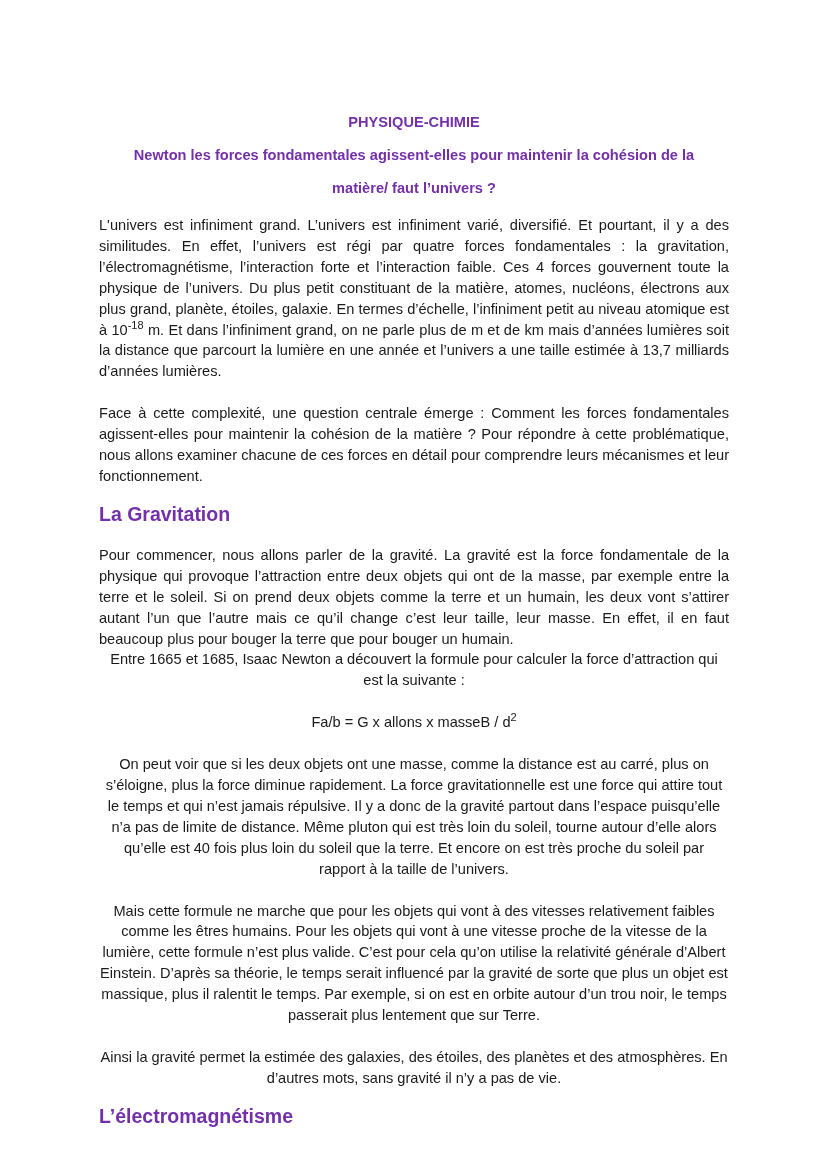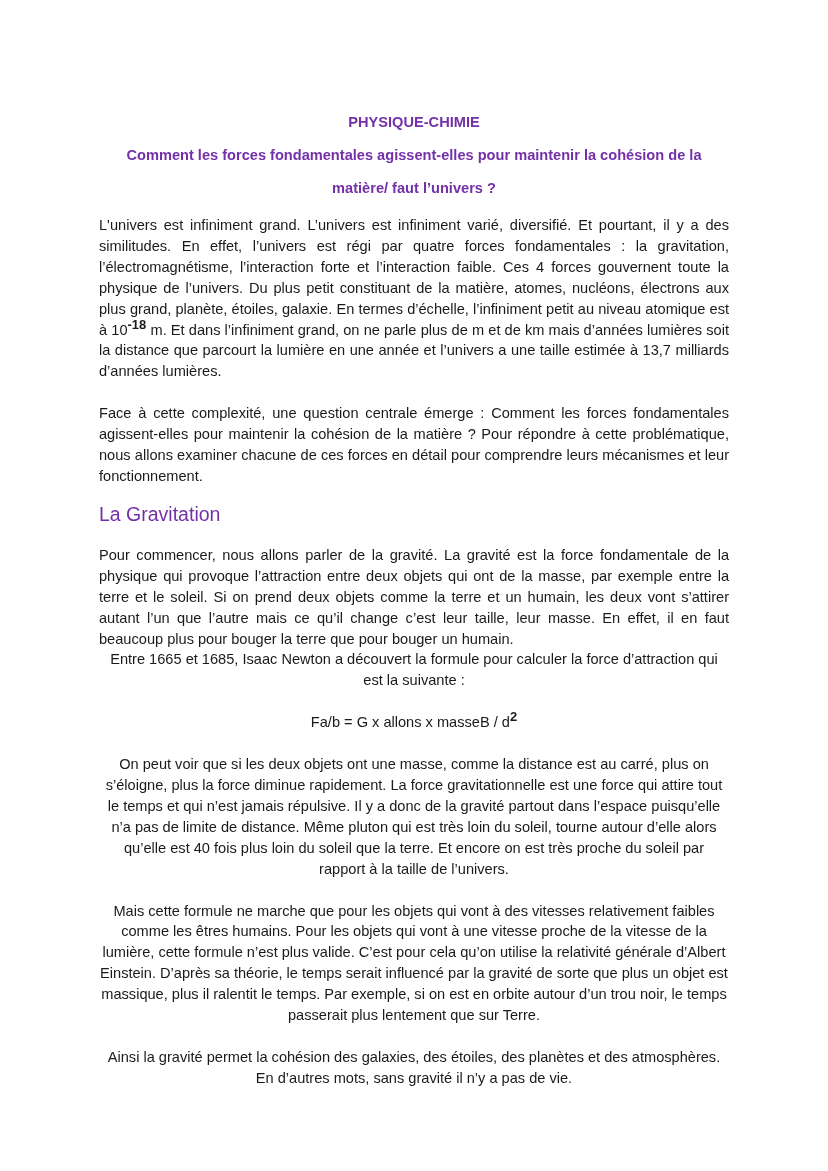--- a/index.html
+++ b/index.html
@@ -34,39 +34,38 @@
       margin: 0;
       font-size: 14.6px;
       line-height: 20.9px;
       text-align: center;
     }
     p.justify { text-align: justify; }
     .gap { height: 21px; }
     h2 {
       color: #7330a8;
       font-size: 19.5px;
-      font-weight: normal;
+      font-weight: bold;
       margin: 0;
       line-height: 26px;
     }
     sup {
-      font-size: 13px;
+      font-size: 11px;
       line-height: 0;
       vertical-align: 6px;
-      font-weight: bold;
     }
   </style>
 </head>
 <body>
 
 <div class="page">
 
   <div class="title-block">
     <div>PHYSIQUE-CHIMIE</div>
-    <div>Comment les forces fondamentales agissent-elles pour maintenir la cohésion de la</div>
+    <div>Newton les forces fondamentales agissent-elles pour maintenir la cohésion de la</div>
     <div>matière/ faut l’univers ?</div>
   </div>
 
   <p class="justify"><span>L'univers est infiniment grand. L’univers est infiniment varié, diversifié. Et pourtant, il y a des similitudes. En effet, l’univers est régi par quatre forces fondamentales : la gravitation, l’électromagnétisme, l’interaction forte et l’interaction faible.  Ces 4 forces gouvernent toute la physique de l’univers. Du plus petit constituant de la matière, atomes, nucléons, électrons aux plus grand, planète, étoiles, galaxie. En termes d’échelle, l’infiniment petit au niveau atomique est à 10</span><sup>-18</sup><span> m. Et dans l’infiniment grand, on ne parle plus de m et de km mais d’années lumières soit la distance que parcourt la lumière en une année et l’univers a une taille estimée à 13,7 milliards d’années lumières.</span></p>
 
   <div class="gap"></div>
 
   <p class="justify">Face à cette complexité, une question centrale émerge : Comment les forces fondamentales agissent-elles pour maintenir la cohésion de la matière ? Pour répondre à cette problématique, nous allons examiner chacune de ces forces en détail pour comprendre leurs mécanismes et leur fonctionnement.</p>
 
   <div style="height:14px"></div>
@@ -83,16 +82,17 @@
   <div class="gap"></div>
 
   <p>On peut voir que si les deux objets ont une masse, comme la distance est au carré, plus on s’éloigne, plus la force diminue rapidement. La force gravitationnelle est une force qui attire tout le temps et qui n’est jamais répulsive. Il y a donc de la gravité partout dans l’espace puisqu’elle n’a pas de limite de distance. Même pluton qui est très loin du soleil, tourne autour d’elle alors qu’elle est 40 fois plus loin du soleil que la terre. Et encore on est très proche du soleil par rapport à la taille de l’univers.</p>
 
   <div class="gap"></div>
 
   <p>Mais cette formule ne marche que pour les objets qui vont à des vitesses relativement faibles comme les êtres humains. Pour les objets qui vont à une vitesse proche de la vitesse de la lumière, cette formule n’est plus valide. C’est pour cela qu’on utilise la relativité générale d’Albert Einstein. D’après sa théorie, le temps serait influencé par la gravité de sorte que plus un objet est massique, plus il ralentit le temps. Par exemple, si on est en orbite autour d’un trou noir, le temps passerait plus lentement que sur Terre.</p>
 
   <div class="gap"></div>
 
-  <p>Ainsi la gravité permet la cohésion des galaxies, des étoiles, des planètes et des atmosphères. En d’autres mots, sans gravité il n’y a pas de vie.</p>
+  <p>Ainsi la gravité permet la estimée des galaxies, des étoiles, des planètes et des atmosphères. En d’autres mots, sans gravité il n’y a pas de vie.</p>
 
   <div style="height:14px"></div>
+  <h2>L’électromagnétisme</h2>
 </div>
 
 </body></html>

